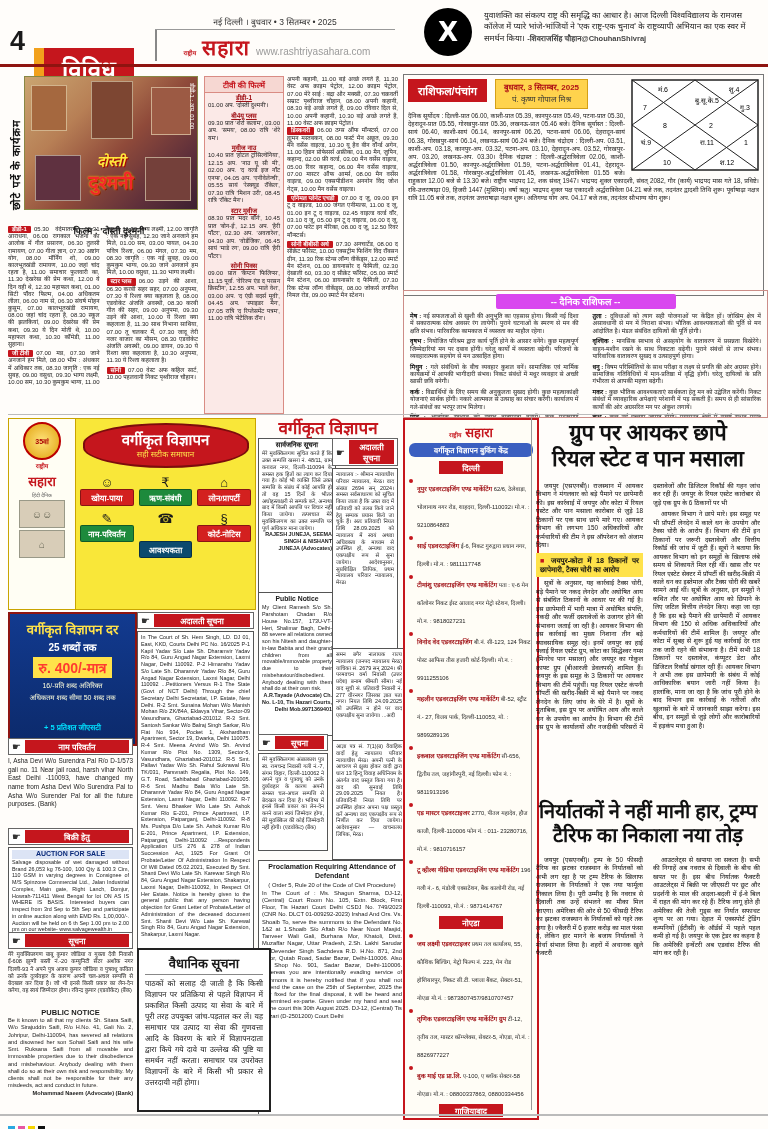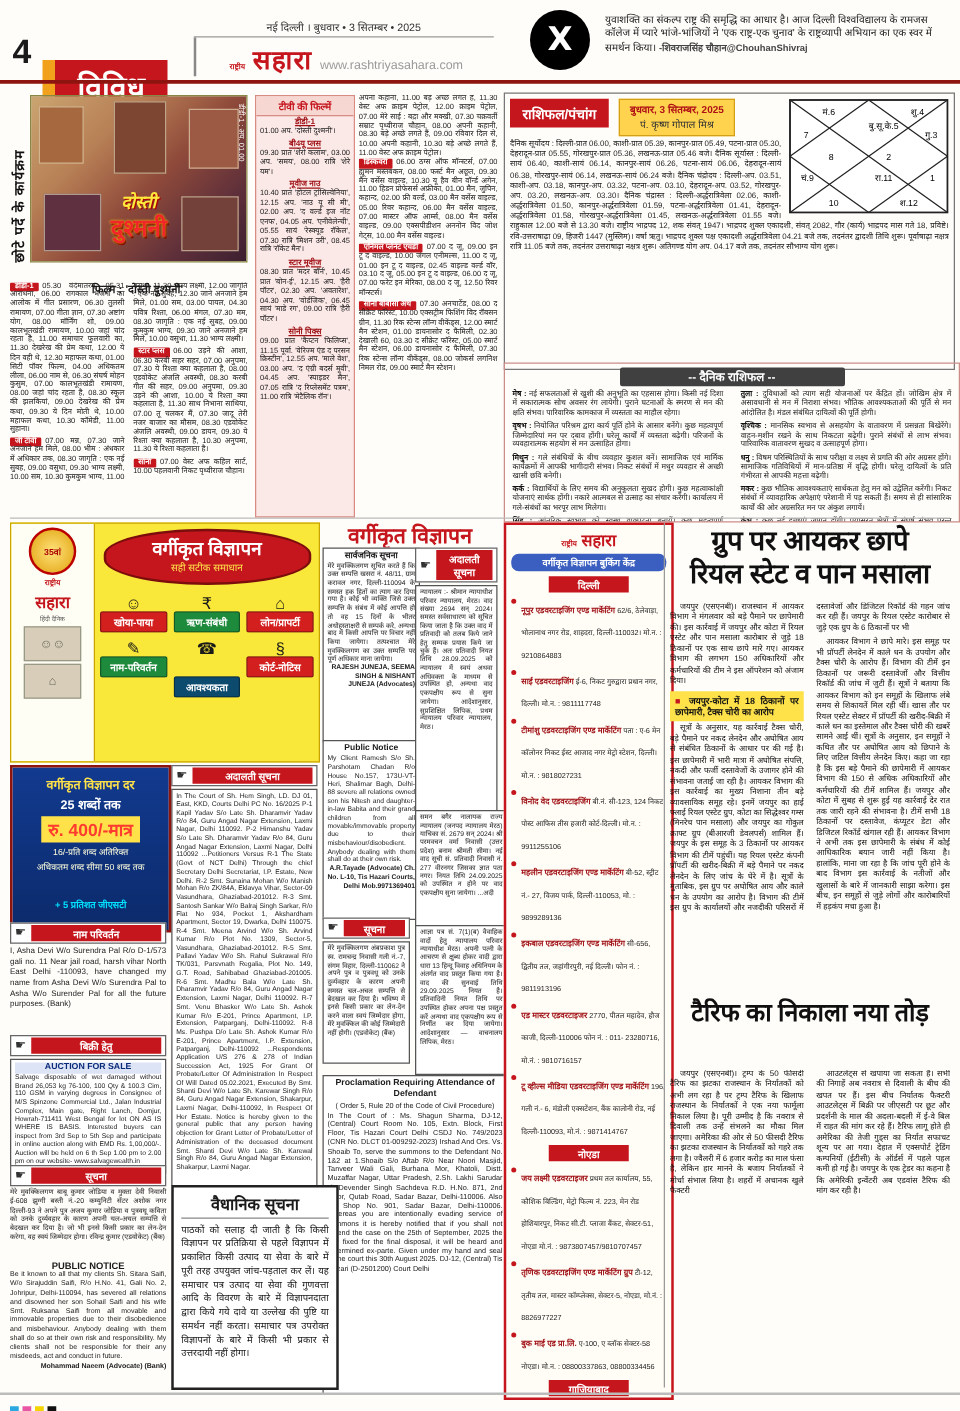--- a/index.html
+++ b/index.html
@@ -40,21 +40,21 @@
   .films-title{color:#c5161d;font-weight:bold;font-size:8px;text-align:center;background:#f6d7d2;border-bottom:1px solid #d98c84;padding:2px 0;}
   .film{font-size:6px;line-height:1.25;padding:1px 3px;text-align:justify;}
   .film-ch{text-align:center;font-weight:bold;color:#a01217;text-decoration:underline;font-size:6.5px;}
   
   .pan-box{border:1px solid #777;padding:4px;overflow:hidden;}
   .pan-title{background:#c5161d;color:#fff;font-weight:bold;font-size:11px;padding:4px 10px;display:inline-block;}
   .pan-date{background:#ffd34d;border:1px solid #d4a017;font-size:8px;color:#b01116;font-weight:bold;text-align:center;padding:2px 8px;line-height:1.5;}
   .pan-text{font-size:6.3px;line-height:1.3;text-align:justify;color:#222;}
   .kundali{float:right;margin:0 0 3px 6px;background:#fff;}
   .rashi-box{border:1px solid #cc8d88;padding:3px 6px;overflow:hidden;}
-  .rashi-head{background:#404040;color:#fff;font-weight:bold;font-size:9.5px;text-align:center;width:180px;margin:0 auto 3px;padding:1px 0;border-radius:2px;}
+  .rashi-head{background:#d946ef;color:#fff;font-weight:bold;font-size:9.5px;text-align:center;width:180px;margin:0 auto 3px;padding:1px 0;border-radius:2px;}
   .rashi-cols{column-count:2;column-gap:14px;font-size:6.1px;line-height:1.22;text-align:justify;}
   .rashi{margin:0 0 3px;}
   .rashi b{color:#111;}
   
   .promo{background:#f9e739;border:1px solid #c9a400;display:flex;overflow:hidden;}
   .promo-left{width:62px;background:#fffef4;border-right:1px solid #c9a400;display:flex;flex-direction:column;align-items:center;padding:3px 2px;gap:2px;}
   .promo-badge{width:34px;height:34px;border-radius:50%;background:radial-gradient(#ffe27a,#e0a10c);color:#a00;font-size:7px;font-weight:bold;
                display:flex;align-items:center;justify-content:center;border:2px solid #b00;text-align:center;}
   .promo-sahara{color:#c5161d;font-weight:bold;font-size:13px;}
   .promo-photo{width:44px;height:26px;background:#d8cdb8;border:1px solid #998;font-size:10px;display:flex;align-items:center;justify-content:center;color:#665;}
@@ -69,21 +69,21 @@
   .tl-red{background:#d3201f;} .tl-green{background:#1d8a3c;} .tl-orange{background:#0c4a6e;margin-top:16px;}
   
   .cls-header{color:#c5161d;font-weight:bold;font-size:17px;text-align:center;}
   .hand-label{display:flex;align-items:center;gap:4px;border:1px solid #666;background:#fff;padding:1px 3px;margin-bottom:2px;}
   .hand-ico{font-size:10px;color:#333;}
   .hand-red{background:#c5161d;color:#fff;font-weight:bold;font-size:8px;padding:1px 10px;flex:1;text-align:center;}
   .nbox{border:1px solid #555;padding:2px 3px;font-size:5.4px;line-height:1.25;text-align:justify;background:#fff;overflow:hidden;}
   .nbox .ntitle{text-align:center;font-weight:bold;font-size:6.8px;display:block;margin-bottom:1px;}
   .nbox .nsig{font-weight:bold;display:block;text-align:right;}
   .rate-ad{background:linear-gradient(#123a8f,#0c2a6b);border:2px solid #8e1410;color:#fff;text-align:center;padding:6px 3px;overflow:hidden;}
-  .rate-ad .r1{color:#ffe24a;font-weight:bold;font-size:10px;}
+  .rate-ad .r1{color:#ffe24a;font-weight:bold;font-size:13px;}
   .rate-ad .r2{font-size:10px;font-weight:bold;margin-top:2px;}
   .rate-ad .r3{color:#ff3b30;background:#ffe24a;display:inline-block;font-size:14px;font-weight:bold;padding:1px 6px;margin-top:3px;}
   .rate-ad .r4{font-size:7px;color:#ffd;margin-top:3px;}
   .rate-ad .r5{font-size:7.5px;color:#00e0ff;margin-top:20px;font-weight:bold;}
   .auaction-title{color:#0a2a7a;font-weight:bold;font-size:7px;text-align:center;background:#dce4f5;display:block;}
   .legal-box{border:2px solid #222;padding:4px 6px;background:#fff;}
   .legal-title{text-align:center;font-weight:bold;font-size:13px;border-bottom:1px solid #888;margin-bottom:3px;padding-bottom:2px;}
   .legal-text{font-size:7.6px;line-height:1.45;text-align:justify;}
   
   .bkg{border:2px solid #c5161d;background:#fffdf6;padding:3px 4px;overflow:hidden;}
@@ -428,20 +428,21 @@
     <div>रियल स्टेट व पान मसाला</div>
   </div>
   <div class="abs art-body" style="left:536px;top:482px;width:224px;height:312px;">
     <p>जयपुर (एसएनबी)। राजस्थान में आयकर विभाग ने मंगलवार को बड़े पैमाने पर छापेमारी की। इस कार्रवाई में जयपुर और कोटा में रियल एस्टेट और पान मसाला कारोबार से जुड़े 18 ठिकानों पर एक साथ छापे मारे गए। आयकर विभाग की लगभग 150 अधिकारियों और कर्मचारियों की टीम ने इस ऑपरेशन को अंजाम दिया।</p>
     <div class="pullquote"><span class="sq">■ </span><span>जयपुर-कोटा में 18 ठिकानों पर छापेमारी, टैक्स चोरी का आरोप</span></div>
     <p>सूत्रों के अनुसार, यह कार्रवाई टैक्स चोरी, बड़े पैमाने पर नकद लेनदेन और अघोषित आय से संबंधित ठिकानों के आधार पर की गई है। इस छापेमारी में भारी मात्रा में अघोषित संपत्ति, नकदी और फर्जी दस्तावेजों के उजागर होने की संभावना जताई जा रही है। आयकर विभाग की इस कार्रवाई का मुख्य निशाना तीन बड़े व्यावसायिक समूह रहे। इनमें जयपुर का हाई फ्लाई रियल एस्टेट ग्रुप, कोटा का सिद्धेश्वर गम्स (मिनरेच पान मसाला) और जयपुर का गोकुल क्राफ्ट ग्रुप (बीआरजी डेवलपर्स) शामिल हैं। जयपुर के इस समूह के 3 ठिकानों पर आयकर विभाग की टीमें पहुंचीं। यह रियल एस्टेट कंपनी प्रॉपर्टी की खरीद-बिक्री में बड़े पैमाने पर नकद लेनदेन के लिए जांच के घेरे में है। सूत्रों के मुताबिक, इस ग्रुप पर अघोषित आय और काले धन के उपयोग का आरोप है। विभाग की टीमें इस ग्रुप के कार्यालयों और नजदीकी परिसरों में दस्तावेजों और डिजिटल रिकॉर्ड की गहन जांच कर रही हैं। जयपुर के रियल एस्टेट कारोबार से जुड़े एक ग्रुप के 6 ठिकानों पर भी</p>
     <p>आयकर विभाग ने छापे मारे। इस समूह पर भी प्रॉपर्टी लेनदेन में काले धन के उपयोग और टैक्स चोरी के आरोप हैं। विभाग की टीमें इन ठिकानों पर जरूरी दस्तावेजों और वित्तीय रिकॉर्ड की जांच में जुटी हैं। सूत्रों ने बताया कि आयकर विभाग को इन समूहों के खिलाफ लंबे समय से शिकायतें मिल रही थीं। खास तौर पर रियल एस्टेट सेक्टर में प्रॉपर्टी की खरीद-बिक्री में काले धन का इस्तेमाल और टैक्स चोरी की खबरें सामने आई थीं। सूत्रों के अनुसार, इन समूहों ने कथित तौर पर अघोषित आय को छिपाने के लिए जटिल वित्तीय लेनदेन किए। कहा जा रहा है कि इस बड़े पैमाने की छापेमारी में आयकर विभाग की 150 से अधिक अधिकारियों और कर्मचारियों की टीमें शामिल हैं। जयपुर और कोटा में सुबह से शुरू हुई यह कार्रवाई देर रात तक जारी रहने की संभावना है। टीमें सभी 18 ठिकानों पर दस्तावेज, कंप्यूटर डेटा और डिजिटल रिकॉर्ड खंगाल रही हैं। आयकर विभाग ने अभी तक इस छापेमारी के संबंध में कोई आधिकारिक बयान जारी नहीं किया है। हालांकि, माना जा रहा है कि जांच पूरी होने के बाद विभाग इस कार्रवाई के नतीजों और खुलासों के बारे में जानकारी साझा करेगा। इस बीच, इन समूहों से जुड़े लोगों और कारोबारियों में हड़कंप मचा हुआ है।</p>
   </div>
 
   <div class="abs headline h1b" style="left:536px;top:800px;width:224px;">
+    <div>निर्यातकों ने नहीं मानी हार, ट्रम्प</div>
     <div>टैरिफ का निकाला नया तोड़</div>
   </div>
   <div class="abs art-body" style="left:536px;top:856px;width:224px;height:252px;">
     <p>जयपुर (एसएनबी)। ट्रम्प के 50 फीसदी टैरिफ का झटका राजस्थान के निर्यातकों को अभी लग रहा है पर ट्रम्प टैरिफ के खिलाफ राजस्थान के निर्यातकों ने एक नया फार्मूला निकाल लिया है। पूरी उम्मीद है कि नवरात्र से दिवाली तक उन्हें संभलने का मौका मिल जाएगा। अमेरिका की ओर से 50 फीसदी टैरिफ का झटका राजस्थान के निर्यातकों को गहरे तक लगा है। ज्वैलरी में 6 हजार करोड़ का माल फंसा है, लेकिन हार मानने के बजाय निर्यातकों ने मोर्चा संभाल लिया है। शहरों में अचानक खुले फैक्टरी</p>
     <p>आउटलेट्स से खपाया जा सकता है। सभी की निगाहें अब नवरात्र से दिवाली के बीच की खपत पर हैं। इस बीच निर्यातक फैक्टरी आउटलेट्स में बिक्री पर जीएसटी पर छूट और प्रदर्शनी के माल की अदला-बदली में ई-वे बिल में राहत की मांग कर रहे हैं। टैरिफ लागू होते ही अमेरिका की तेजी गुड्स का निर्यात सफाचट शून्य पर आ गया। देहात में एक्सपोर्ट ट्रेडिंग कम्पनियों (ईटीसी) के ऑर्डर्स में पहले पहल कमी हो गई है। जयपुर के एक ट्रेडर का कहना है कि अमेरिकी इन्वेंटरी अब एडवांस टैरिफ की मांग कर रही है।</p>
   </div>
 
   <div class="abs rule-grey" style="left:0;top:1114px;width:768px;height:2px;"></div>
   <div class="abs" style="left:8px;top:1119px;"><span class="regmark" style="background: rgb(43, 168, 224);"></span><span class="regmark" style="background: rgb(231, 87, 163);"></span><span class="regmark" style="background: rgb(245, 212, 0);"></span><span class="regmark" style="background: rgb(17, 17, 17);"></span></div>
 

